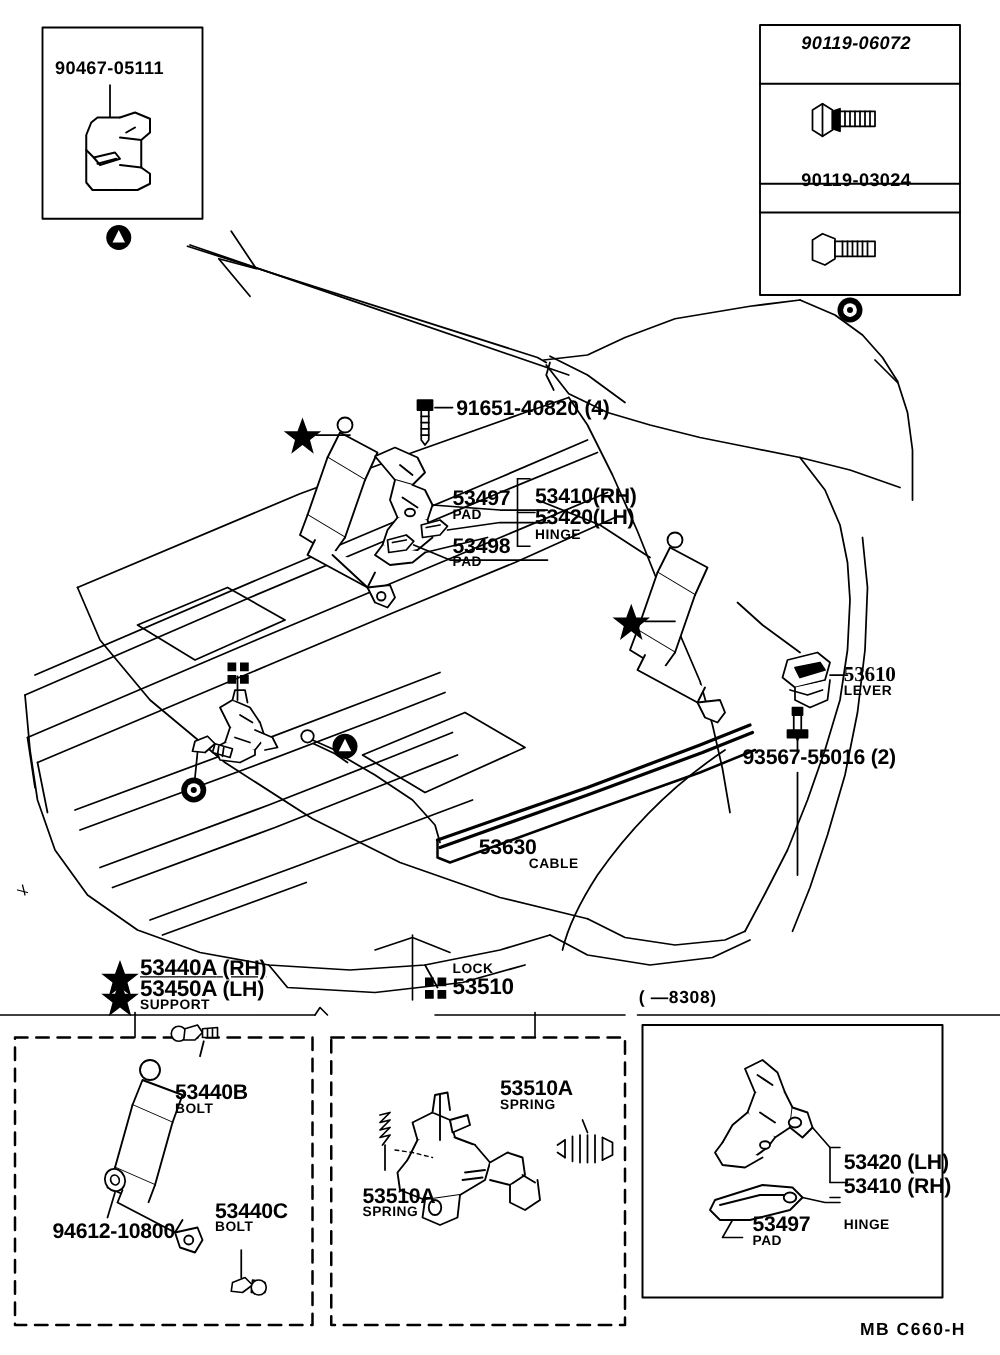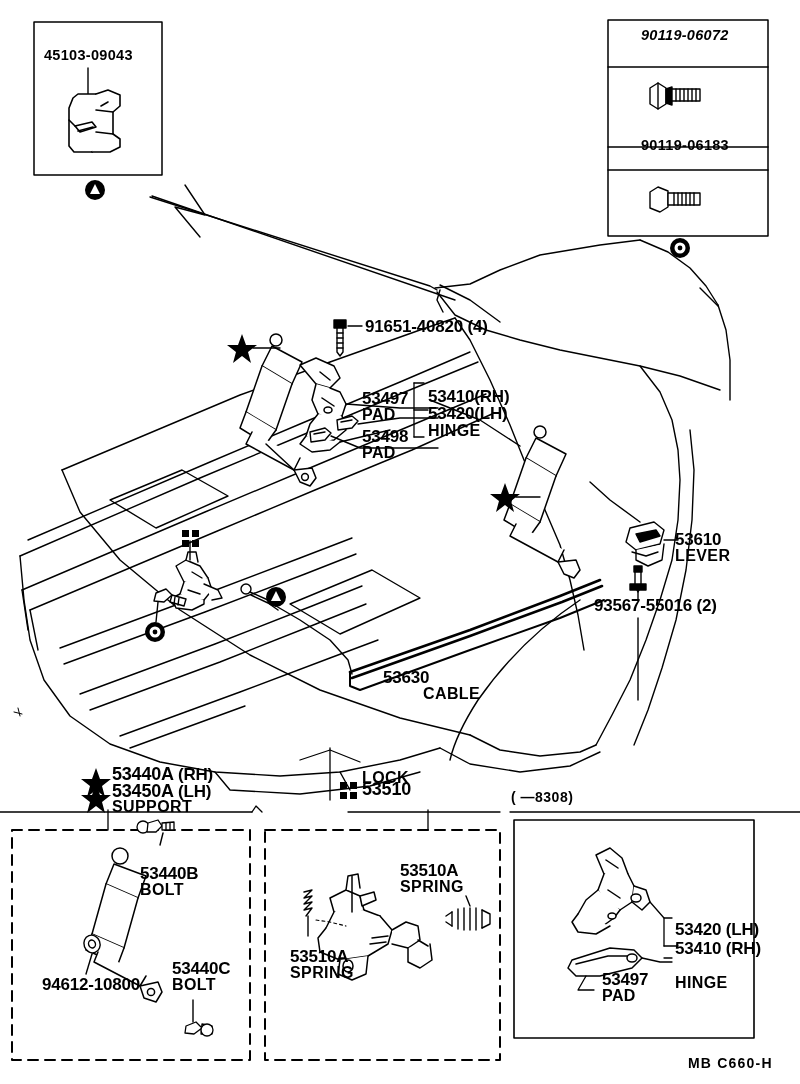--- a/index.html
+++ b/index.html
@@ -26,21 +26,21 @@
     position: absolute;
     font-family: "Liberation Sans", sans-serif;
     font-weight: bold;
     color: #000;
     white-space: nowrap;
     line-height: 1.02;
     letter-spacing: -0.2px;
   }
   .num   { font-size: 17px; }
   .numbig{ font-size: 18px; }
-  .sub   { font-size: 16px; letter-spacing: 0.4px; }
+  .sub   { font-size: 11px; letter-spacing: 0.4px; }
   .boxnum{ font-size: 14.5px; letter-spacing: 0.3px; }
   .footer{ font-size: 14px; letter-spacing: 1.2px; }
   .daterange { font-size: 14px; letter-spacing: 0.5px; }
   .inline-sub { font-size: 17px; font-weight: bold; }
 </style>
 </head>
 <body>
 
 <div id="page">
 
@@ -395,50 +395,50 @@
       <path d="M505 483 L509 494 L520 494 L511 501 L514 512 L505 505 L496 512 L499 501 L490 494 L501 494 Z" fill="#000"></path>
     </g>
     <g>
       <path d="M96 768 L100 779 L111 779 L102 786 L105 797 L96 790 L87 797 L90 786 L81 779 L92 779 Z" fill="#000"></path>
     </g>
     <g>
       <path d="M96 784 L100 795 L111 795 L102 802 L105 813 L96 806 L87 813 L90 802 L81 795 L92 795 Z" fill="#000"></path>
     </g>
   </svg>
 
-  <div class="lbl boxnum" style="left:44px; top:48px;">45103-09043</div>
+  <div class="lbl boxnum" style="left:44px; top:48px;">90467-05111</div>
 
   <div class="lbl boxnum" style="left:641px; top:28px;font-style:italic;">90119-06072</div>
-  <div class="lbl boxnum" style="left:641px; top:138px;">90119-06183</div>
+  <div class="lbl boxnum" style="left:641px; top:138px;">90119-03024</div>
 
   <div class="lbl num" style="left:365px; top:318px;">91651-40820 (4)</div>
 
   <div class="lbl num" style="left:362px; top:390px;">53497</div>
   <div class="lbl sub" style="left:362px; top:407px;">PAD</div>
 
   <div class="lbl num" style="left:362px; top:428px;">53498</div>
   <div class="lbl sub" style="left:362px; top:445px;">PAD</div>
 
   <div class="lbl num" style="left:428px; top:388px;">
     <span>53410</span><span class="inline-sub">(RH)</span>
   </div>
   <div class="lbl num" style="left:428px; top:405px;">
     <span>53420</span><span class="inline-sub">(LH)</span>
   </div>
   <div class="lbl sub" style="left:428px; top:423px;">HINGE</div>
 
-  <div class="lbl num" style="left:675px; top:531px;">53610</div>
+  <div class="lbl num" style="left:675px; top:531px;font-family:Liberation Serif, serif;">53610</div>
   <div class="lbl sub" style="left:675px; top:548px;text-align:right;">LEVER</div>
 
   <div class="lbl num" style="left:594px; top:597px;">93567-55016 (2)</div>
 
   <div class="lbl num" style="left:383px; top:669px;">53630</div>
   <div class="lbl sub" style="left:383px; top:686px;margin-left:40px;">CABLE</div>
 
-  <div class="lbl numbig" style="left:112px; top:765px;">
+  <div class="lbl numbig" style="left:112px; top:765px;text-decoration:underline;">
     <span>53440A</span> <span class="inline-sub">(RH)</span>
   </div>
   <div class="lbl numbig" style="left:112px; top:782px;">
     <span>53450A</span> <span class="inline-sub">(LH)</span>
   </div>
   <div class="lbl sub" style="left:112px; top:799px;">SUPPORT</div>
 
   <div class="lbl numbig" style="left:362px; top:780px;">53510</div>
   <div class="lbl sub" style="left:362px; top:770px;">LOCK</div>
 

